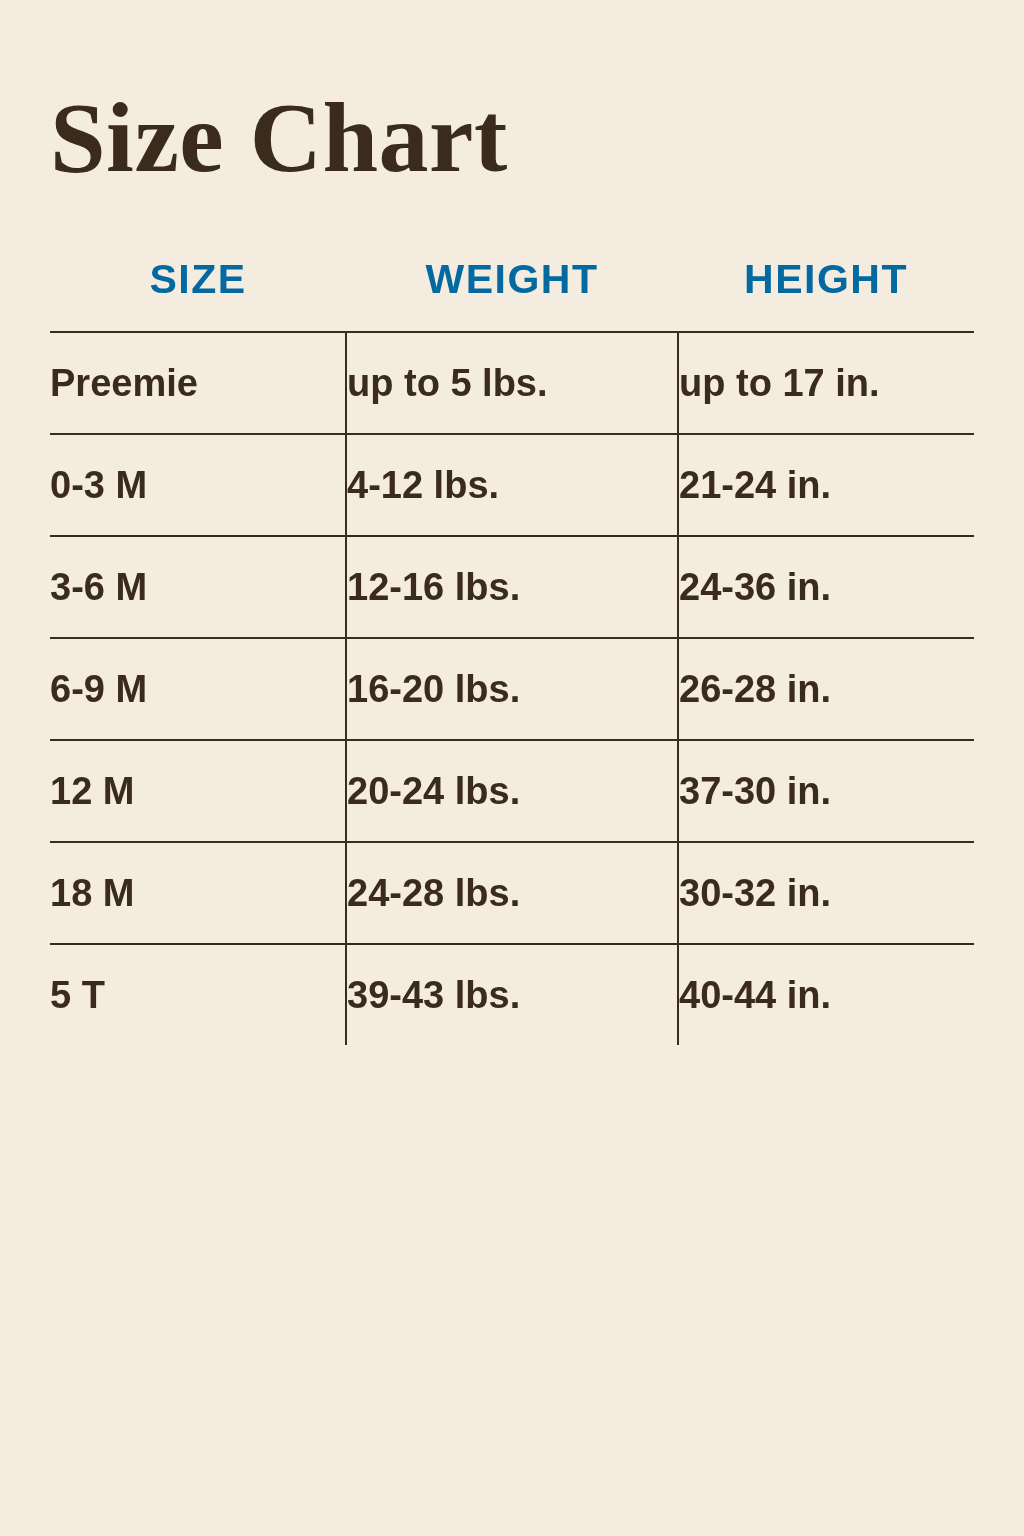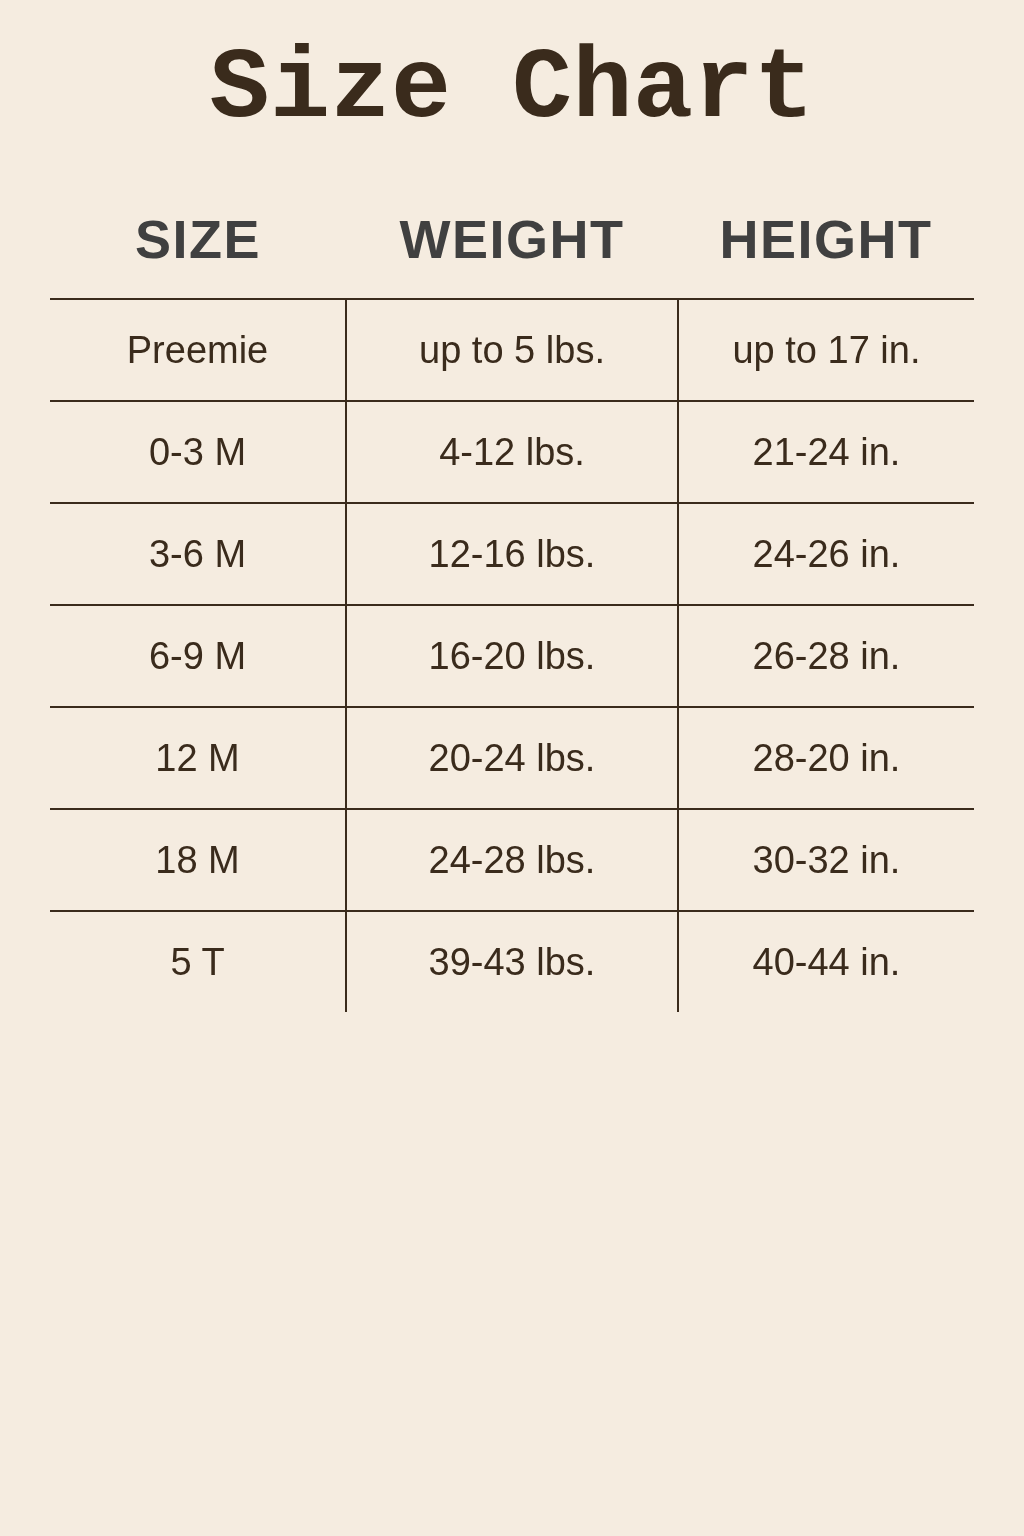--- a/index.html
+++ b/index.html
@@ -15,53 +15,51 @@
     overflow: hidden;
   }
   .page {
     position: relative;
     width: 1024px;
     height: 1536px;
     box-sizing: border-box;
     padding: 0 50px;
   }
   .title {
-    font-family: Liberation Mono, monospace;
+    font-family: Liberation Serif, serif;
     font-weight: bold;
     font-size: 100px;
     line-height: 1;
-    text-align: center;
     color: #3a2b1c;
-    padding-top: 40px;
+    padding-top: 88px;
     letter-spacing: 0.5px;
   }
   table.size-chart {
     width: 924px;
     border-collapse: collapse;
     margin-top: 68px;
     table-layout: fixed;
   }
   table.size-chart col.c-size { width: 296px; }
   table.size-chart col.c-weight { width: 332px; }
   table.size-chart col.c-height { width: 296px; }
 
   table.size-chart th {
-    font-size: 54px;
+    font-size: 41px;
     font-weight: bold;
     letter-spacing: 1.5px;
-    color: #404040;
+    color: #0369a1;
     padding: 0 0 28px 0;
     text-align: center;
     border: none;
     vertical-align: bottom;
   }
   table.size-chart tbody td {
     font-size: 38px;
-    font-weight: 400;
-    text-align: center;
+    font-weight: 700;
     color: #3a2b1c;
     height: 100px;
     border-top: 2.5px solid #3a2b1c;
     border-right: 2.5px solid #3a2b1c;
     padding: 0;
   }
   table.size-chart tbody td:last-child {
     border-right: none;
   }
   table.size-chart tbody tr:last-child td {
@@ -99,31 +97,31 @@
         <td>up to 17 in.</td>
       </tr>
       <tr>
         <td>0-3 M</td>
         <td>4-12 lbs.</td>
         <td>21-24 in.</td>
       </tr>
       <tr>
         <td>3-6 M</td>
         <td>12-16 lbs.</td>
-        <td>24-26 in.</td>
+        <td>24-36 in.</td>
       </tr>
       <tr>
         <td>6-9 M</td>
         <td>16-20 lbs.</td>
         <td>26-28 in.</td>
       </tr>
       <tr>
         <td>12 M</td>
         <td>20-24 lbs.</td>
-        <td>28-20 in.</td>
+        <td>37-30 in.</td>
       </tr>
       <tr>
         <td>18 M</td>
         <td>24-28 lbs.</td>
         <td>30-32 in.</td>
       </tr>
       <tr>
         <td>5 T</td>
         <td>39-43 lbs.</td>
         <td>40-44 in.</td>

